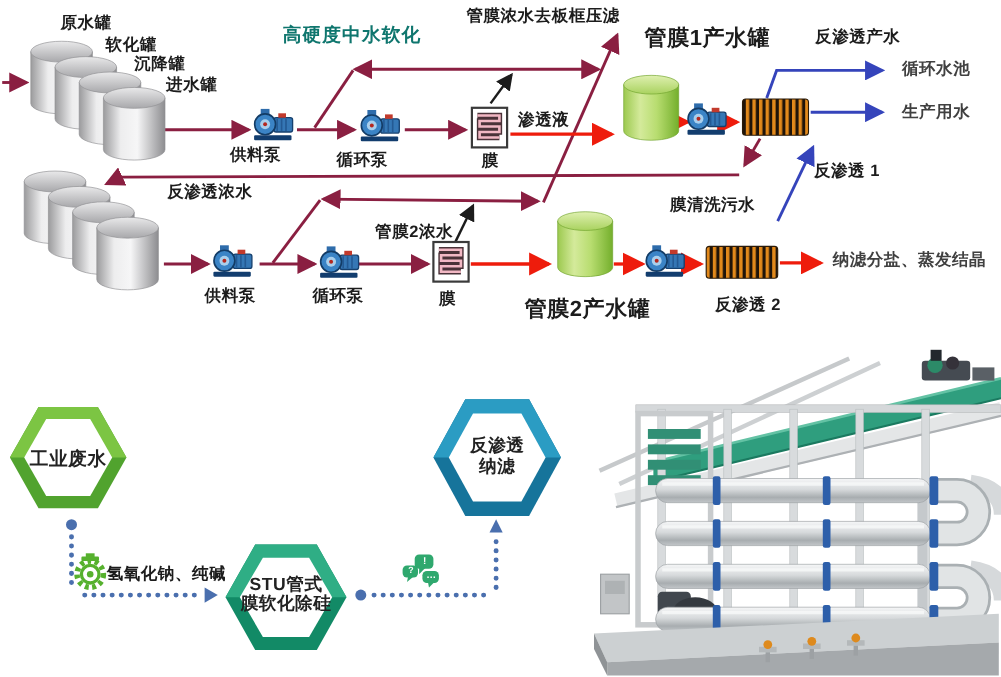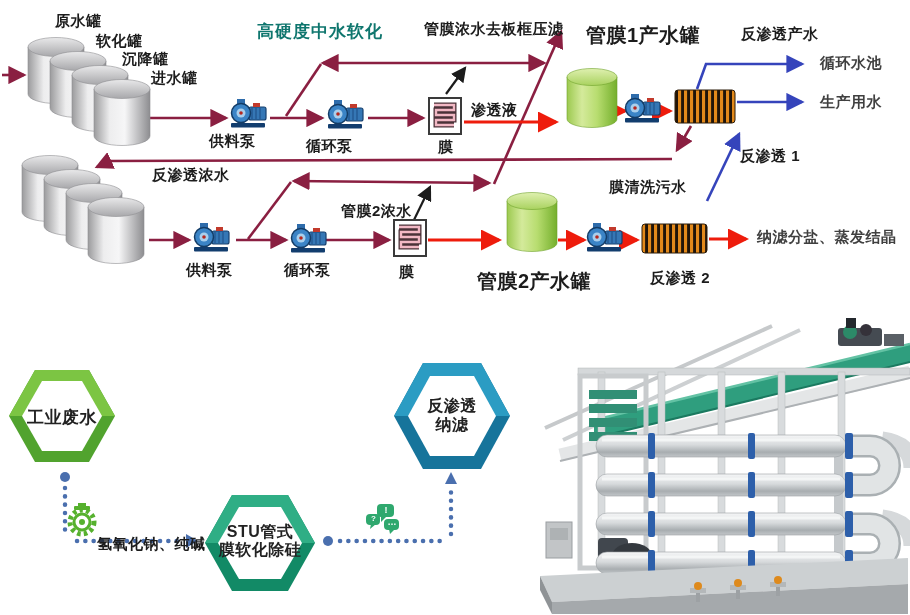--- a/index.html
+++ b/index.html
@@ -315,21 +315,21 @@
   </g>
 </svg>
 
 <div class="lbl" style="left:55px;top:13px">原水罐</div>
 <div class="lbl" style="left:96px;top:33px">软化罐</div>
 <div class="lbl" style="left:122px;top:51px">沉降罐</div>
 <div class="lbl" style="left:151px;top:70px">进水罐</div>
 
 <div class="lbl title" style="left:257px;top:23px">高硬度中水软化</div>
 
-<div class="lbl" style="left:424px;top:21px">管膜浓水去板框压滤</div>
+<div class="lbl" style="left:424px;top:7px">管膜浓水去板框压滤</div>
 <div class="lbl big" style="left:586px;top:24px">管膜1产水罐</div>
 <div class="lbl" style="left:741px;top:26px">反渗透产水</div>
 <div class="lbl red" style="left:820px;top:55px">循环水池</div>
 <div class="lbl red" style="left:820px;top:94px">生产用水</div>
 
 <div class="lbl" style="left:209px;top:133px">供料泵</div>
 <div class="lbl" style="left:306px;top:138px">循环泵</div>
 <div class="lbl" style="left:438px;top:139px">膜</div>
 <div class="lbl" style="left:471px;top:102px">渗透液</div>
 <div class="lbl" style="left:740px;top:148px">反渗透 1</div>
@@ -348,19 +348,19 @@
 <div class="hexlbl hex1t">工业废水</div>
 <div class="hexlbl hex2t">
   <span class="l1">STU管式</span>
   <span class="l2">膜软化除硅</span>
 </div>
 <div class="hexlbl hex3t">
   <span class="l1">反渗透</span>
   <span class="l2">纳滤</span>
 </div>
 
-<div class="lbl" style="left:97px;top:536px">氢氧化钠、纯碱</div>
+<div class="lbl" style="left:97px;top:514px">氢氧化钠、纯碱</div>
 
 <div class="bub" style="left:367px;top:514px;width:13px;font-size:8px">?</div>
 <div class="bub" style="left:378px;top:505px;width:16px;font-size:9px">!</div>
 <div class="bub" style="left:385px;top:517px;width:14px;font-size:9px">…</div>
 
 </div>
 
 </body></html>

